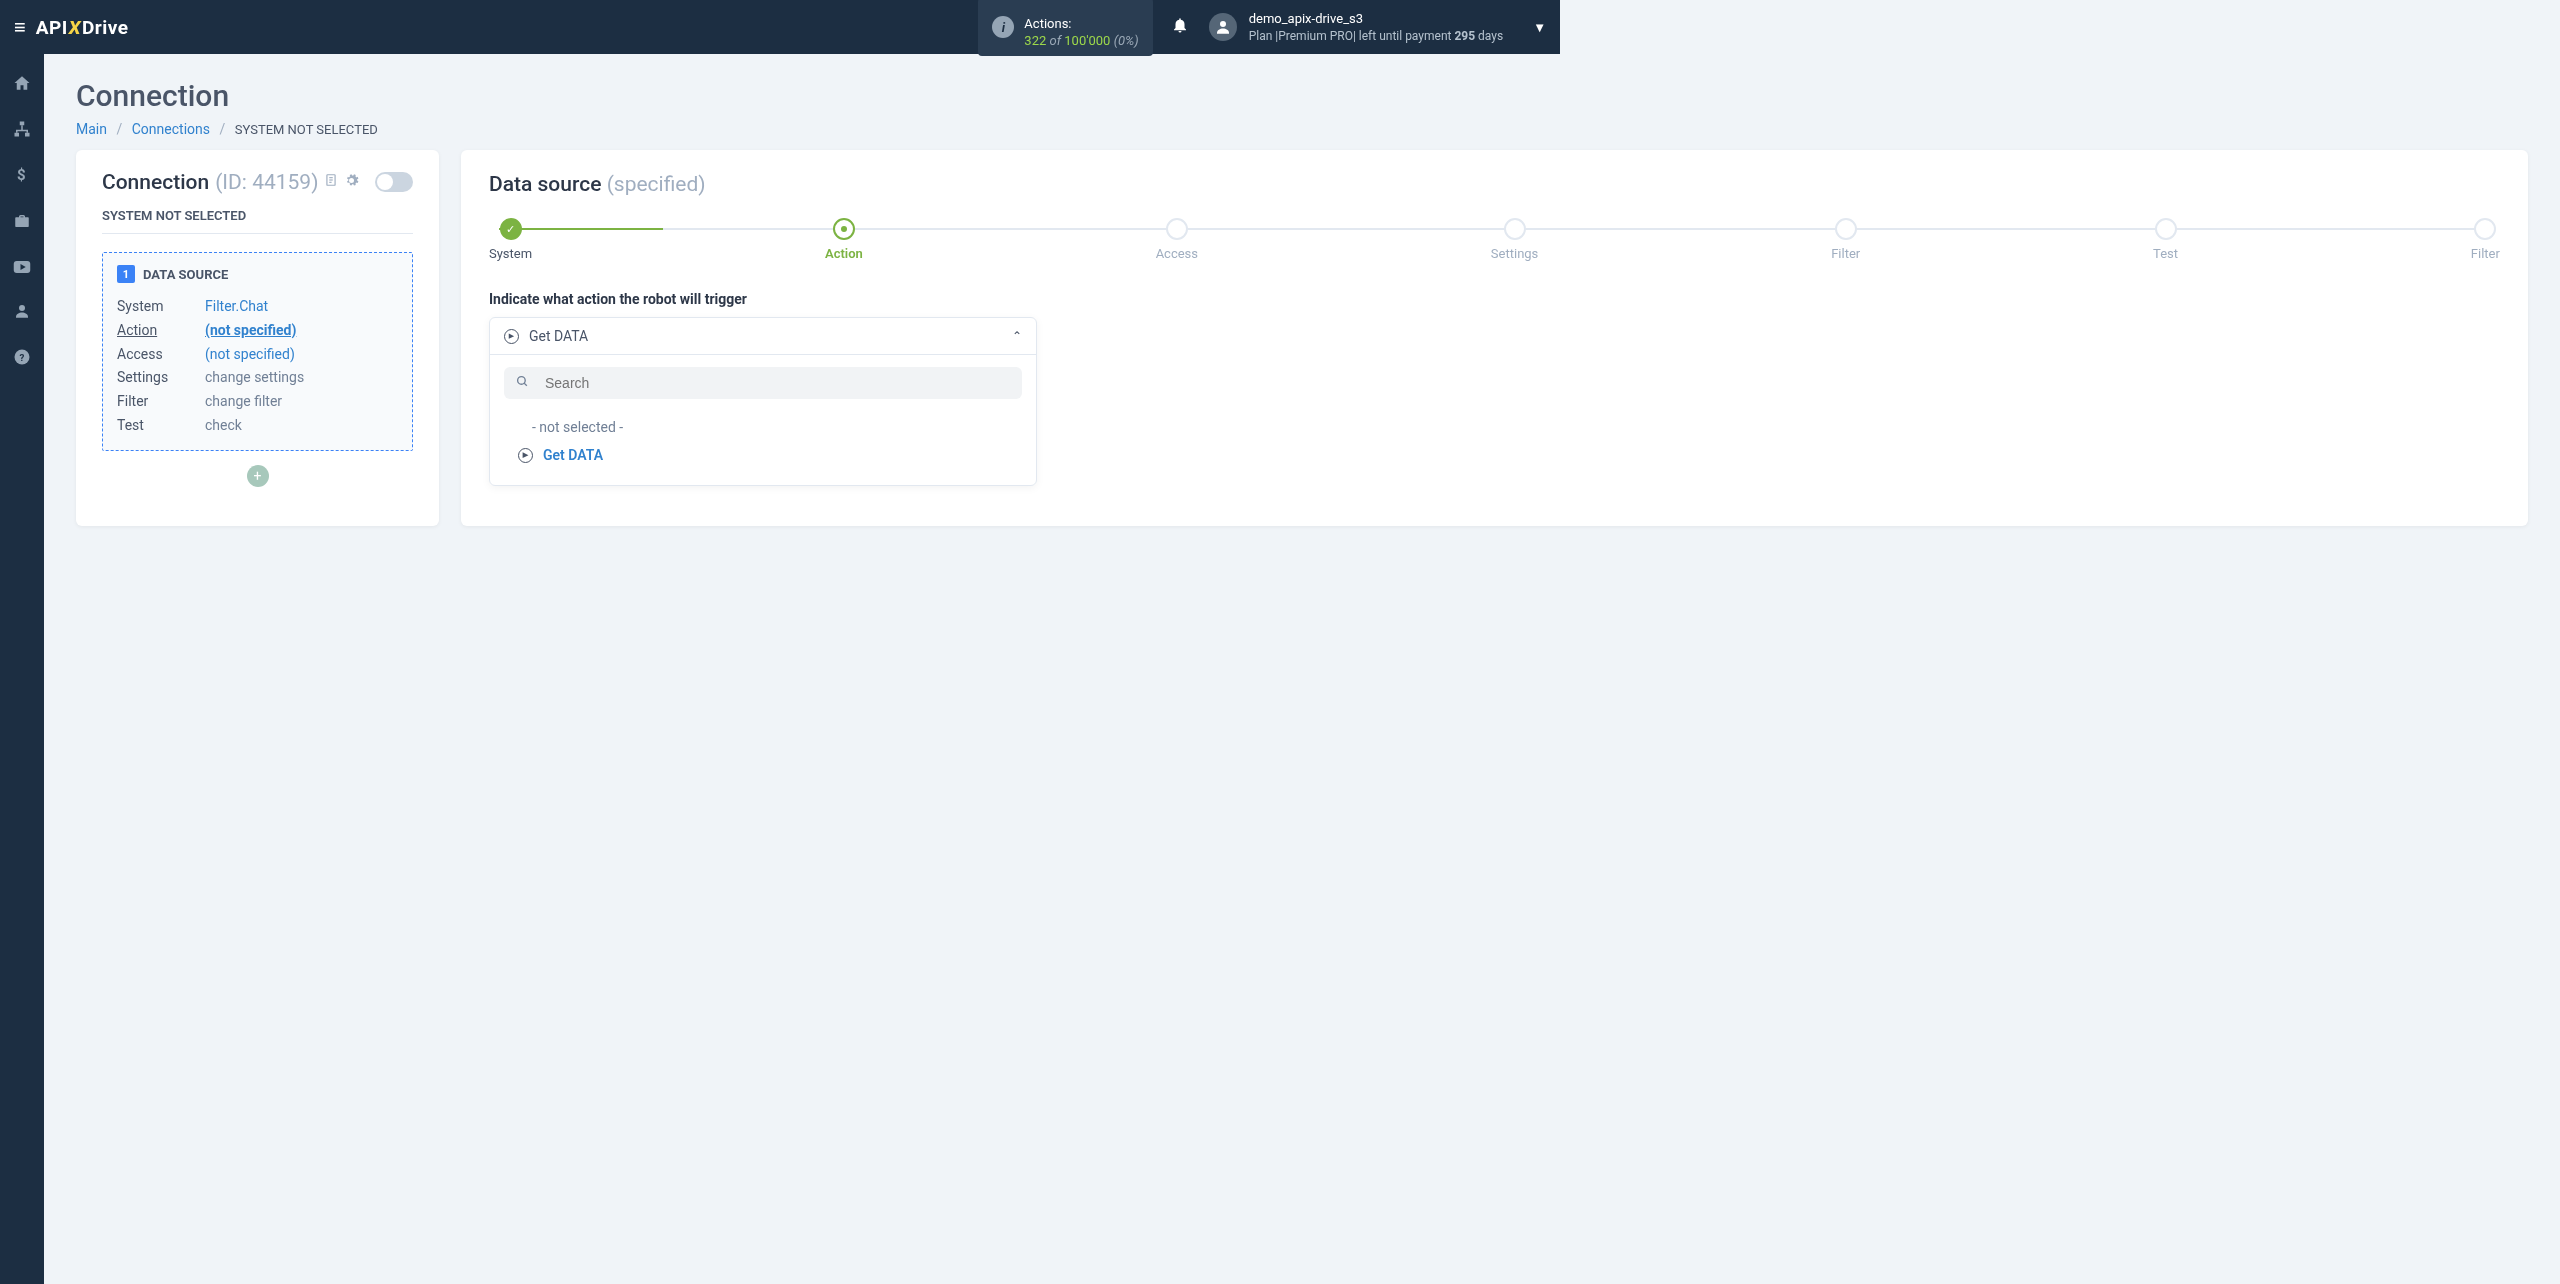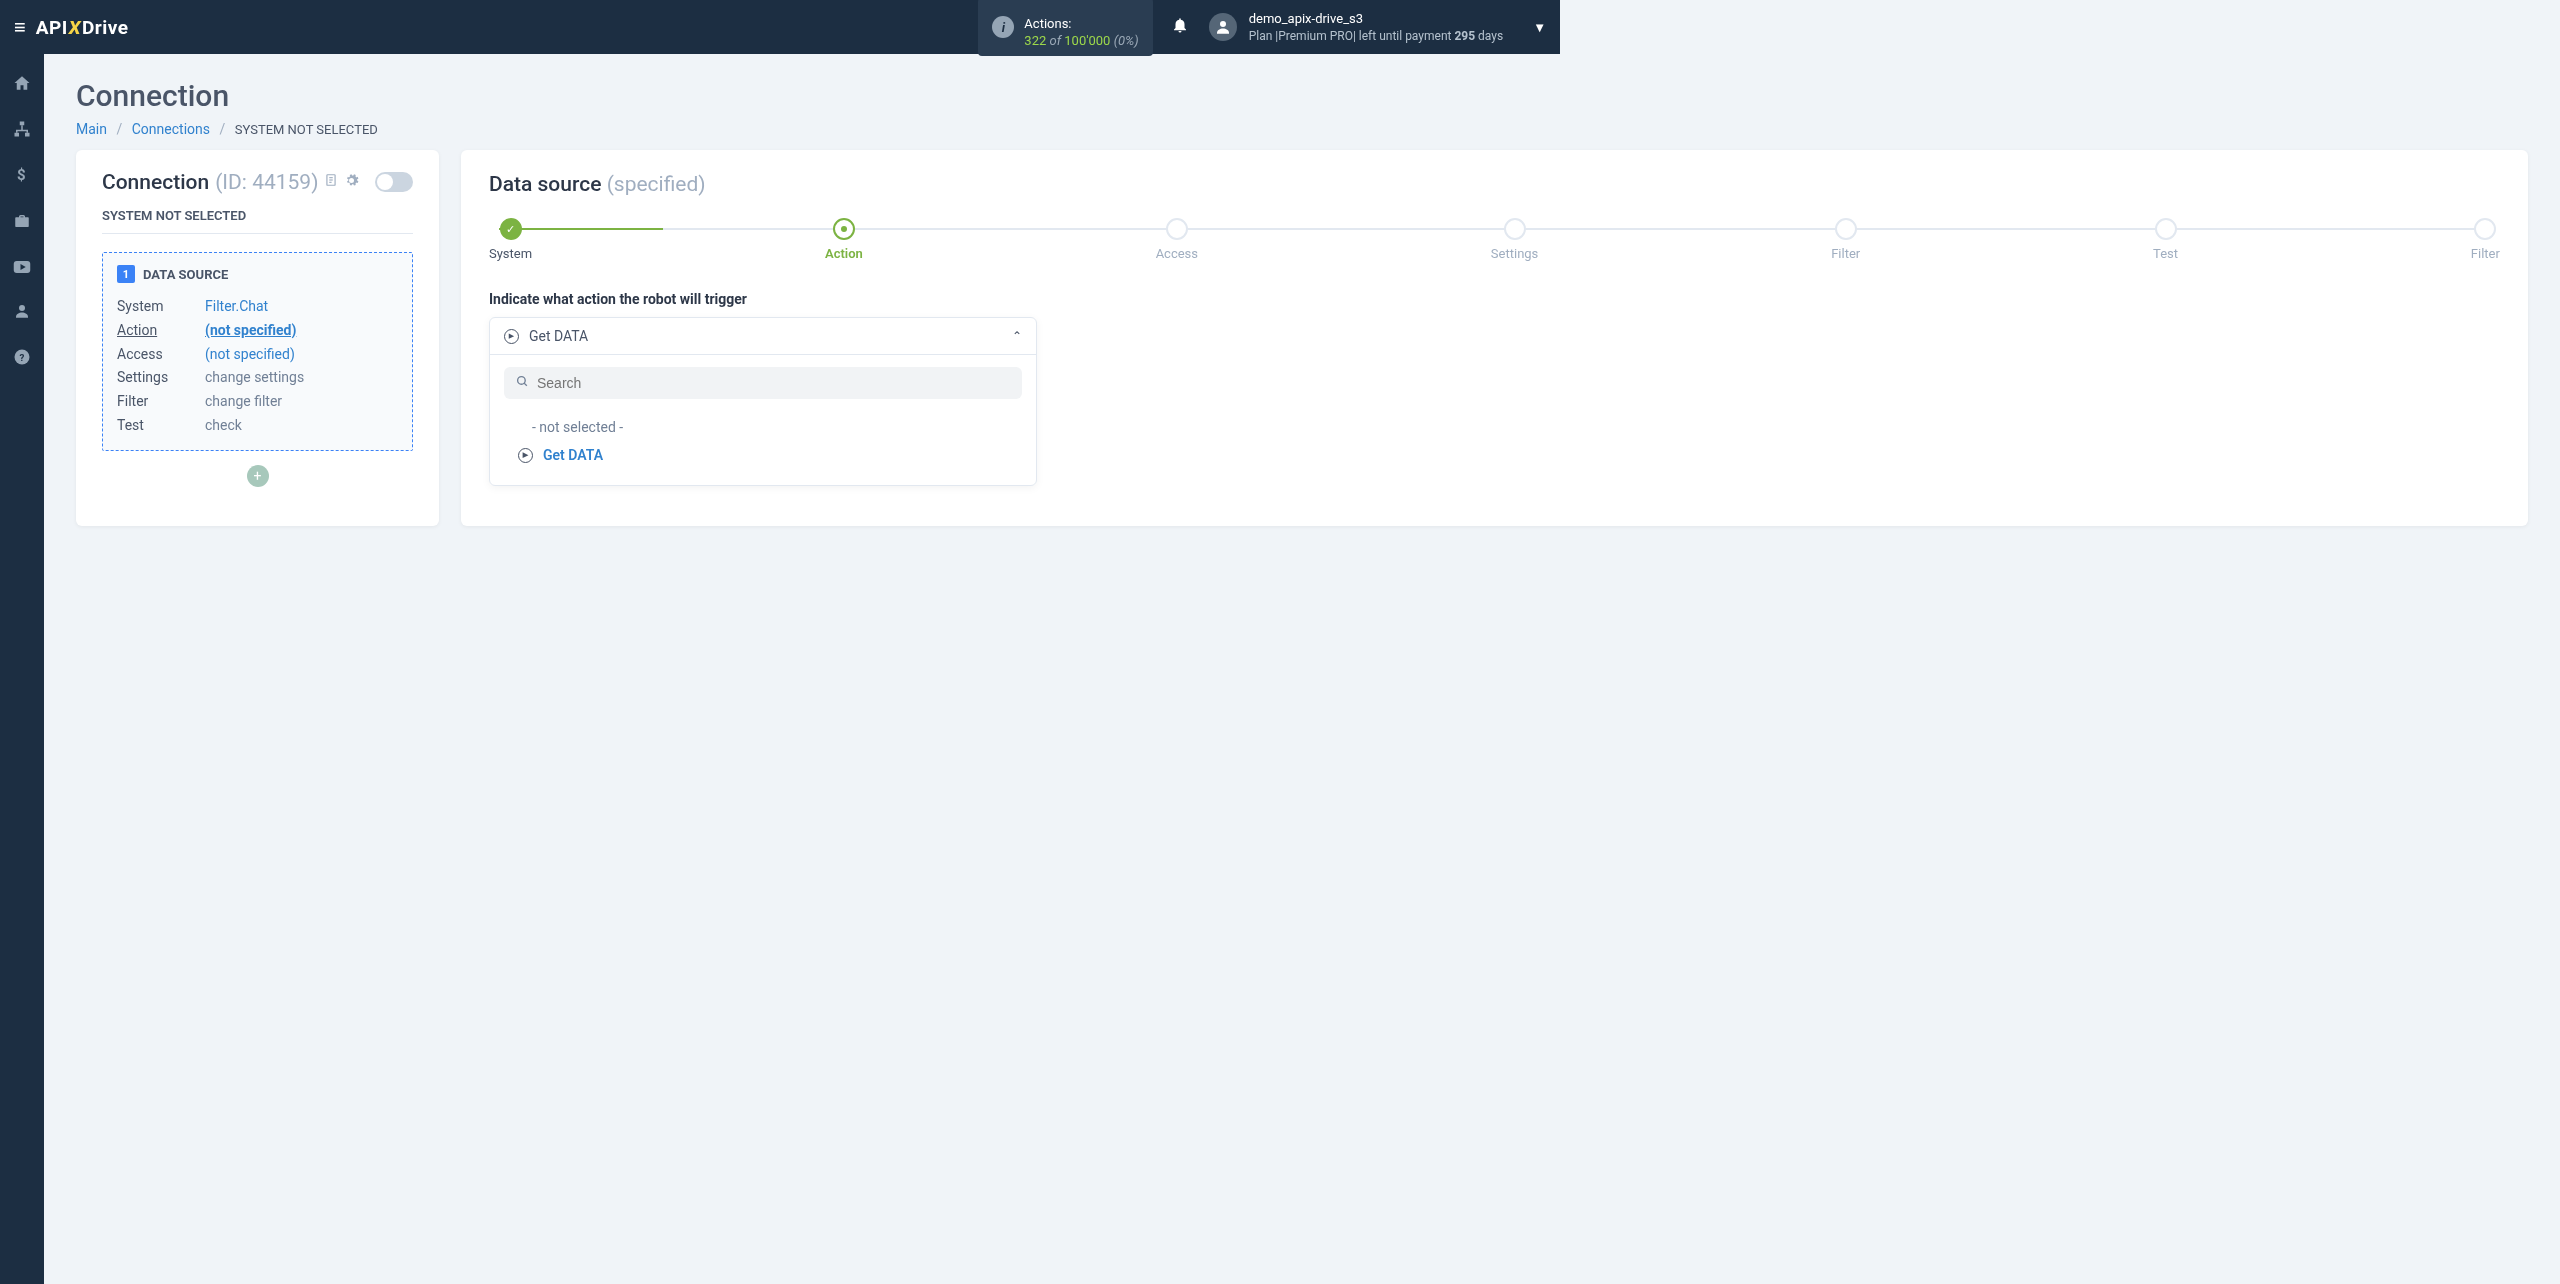--- a/index.html
+++ b/index.html
@@ -198,21 +198,21 @@
   width: 15px; height: 15px; border-radius: 50%;
   border: 1.5px solid #4a5568; color: #4a5568;
   display: flex; align-items: center; justify-content: center;
   font-size: 7px;
 }
 .dd-head .text { color: #4a5568; flex: 1; }
 .dd-head .chev { color: #4a5568; font-size: 12px; }
 .dd-body { padding: 12px 14px; }
 .search-box {
   background: #f1f3f5; border-radius: 6px;
-  display: flex; align-items: center; gap: 8px;
+  display: flex; align-items: center; gap: 16px;
   padding: 8px 12px; margin-bottom: 10px;
 }
 .search-box .mag { color: #718096; font-size: 13px; }
 .search-box input {
   border: none; background: transparent; outline: none;
   flex: 1; font-size: 14px; color: #4a5568;
 }
 .dd-options { padding: 4px 0; }
 .dd-opt { display: flex; align-items: center; gap: 10px; padding: 6px 14px; cursor: pointer; font-size: 14px; }
 .dd-opt.placeholder { color: #718096; padding-left: 28px; text-align: right; }

